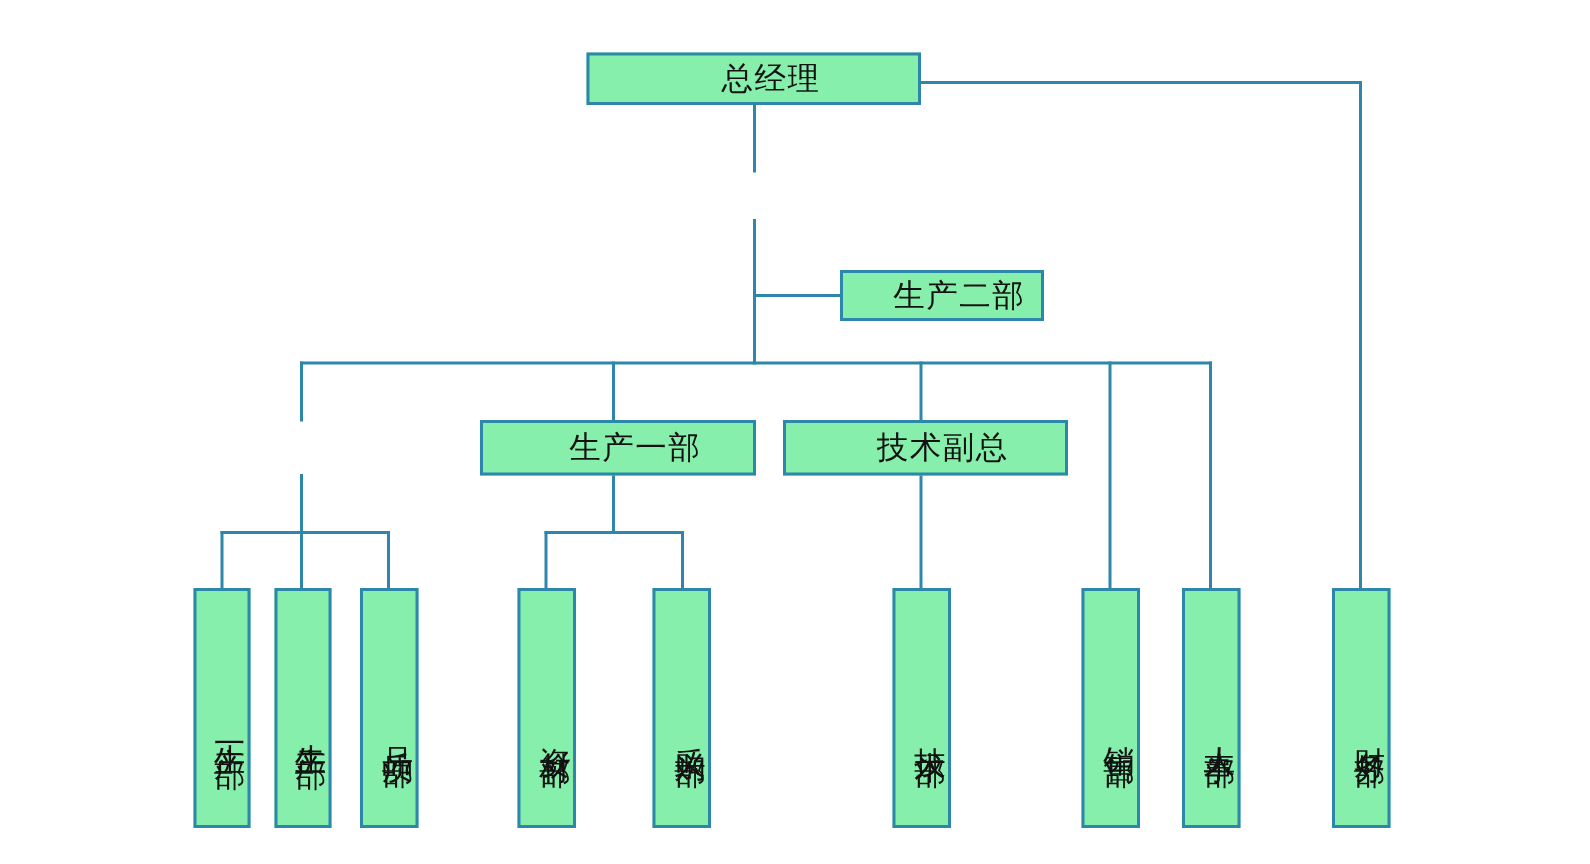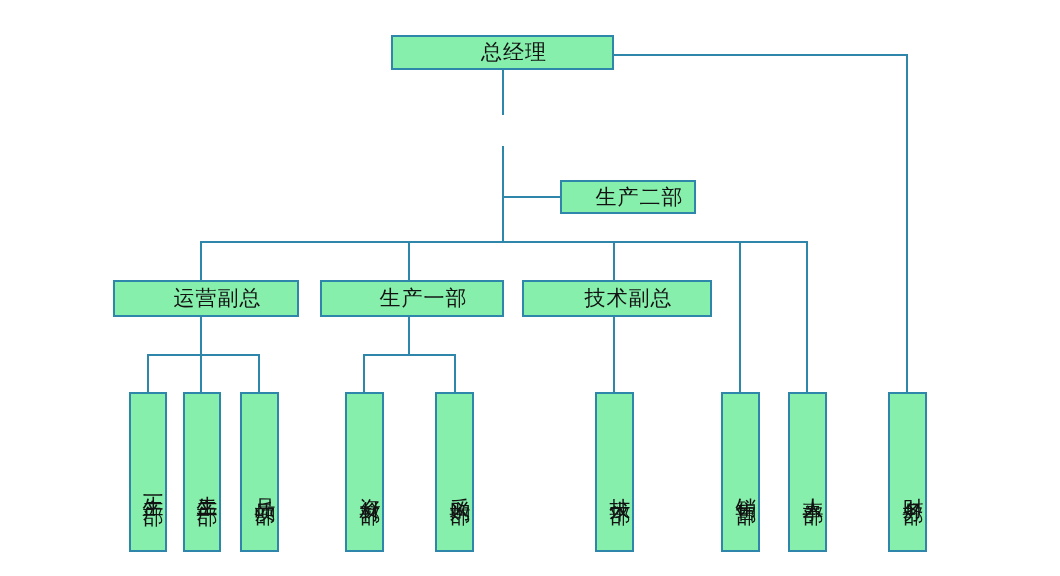--- a/index.html
+++ b/index.html
@@ -96,23 +96,20 @@
 
   <div class="node horiz" style="left:391px; top:35px; width:223px; height:35px;">
     <span>总经理</span>
   </div>
 
 
   <div class="node horiz" style="left:560px; top:180px; width:136px; height:34px;">
     <span>生产二部</span>
   </div>
 
-  <div class="node horiz" style="left:113px; top:280px; width:186px; height:37px;">
-    <span>运营副总</span>
-  </div>
 
   <div class="node horiz" style="left:320px; top:280px; width:184px; height:37px;">
     <span>生产一部</span>
   </div>
 
   <div class="node horiz" style="left:522px; top:280px; width:190px; height:37px;">
     <span>技术副总</span>
   </div>
 
   <div class="node vert" style="left:129px; top:392px; width:38px; height:160px;">

